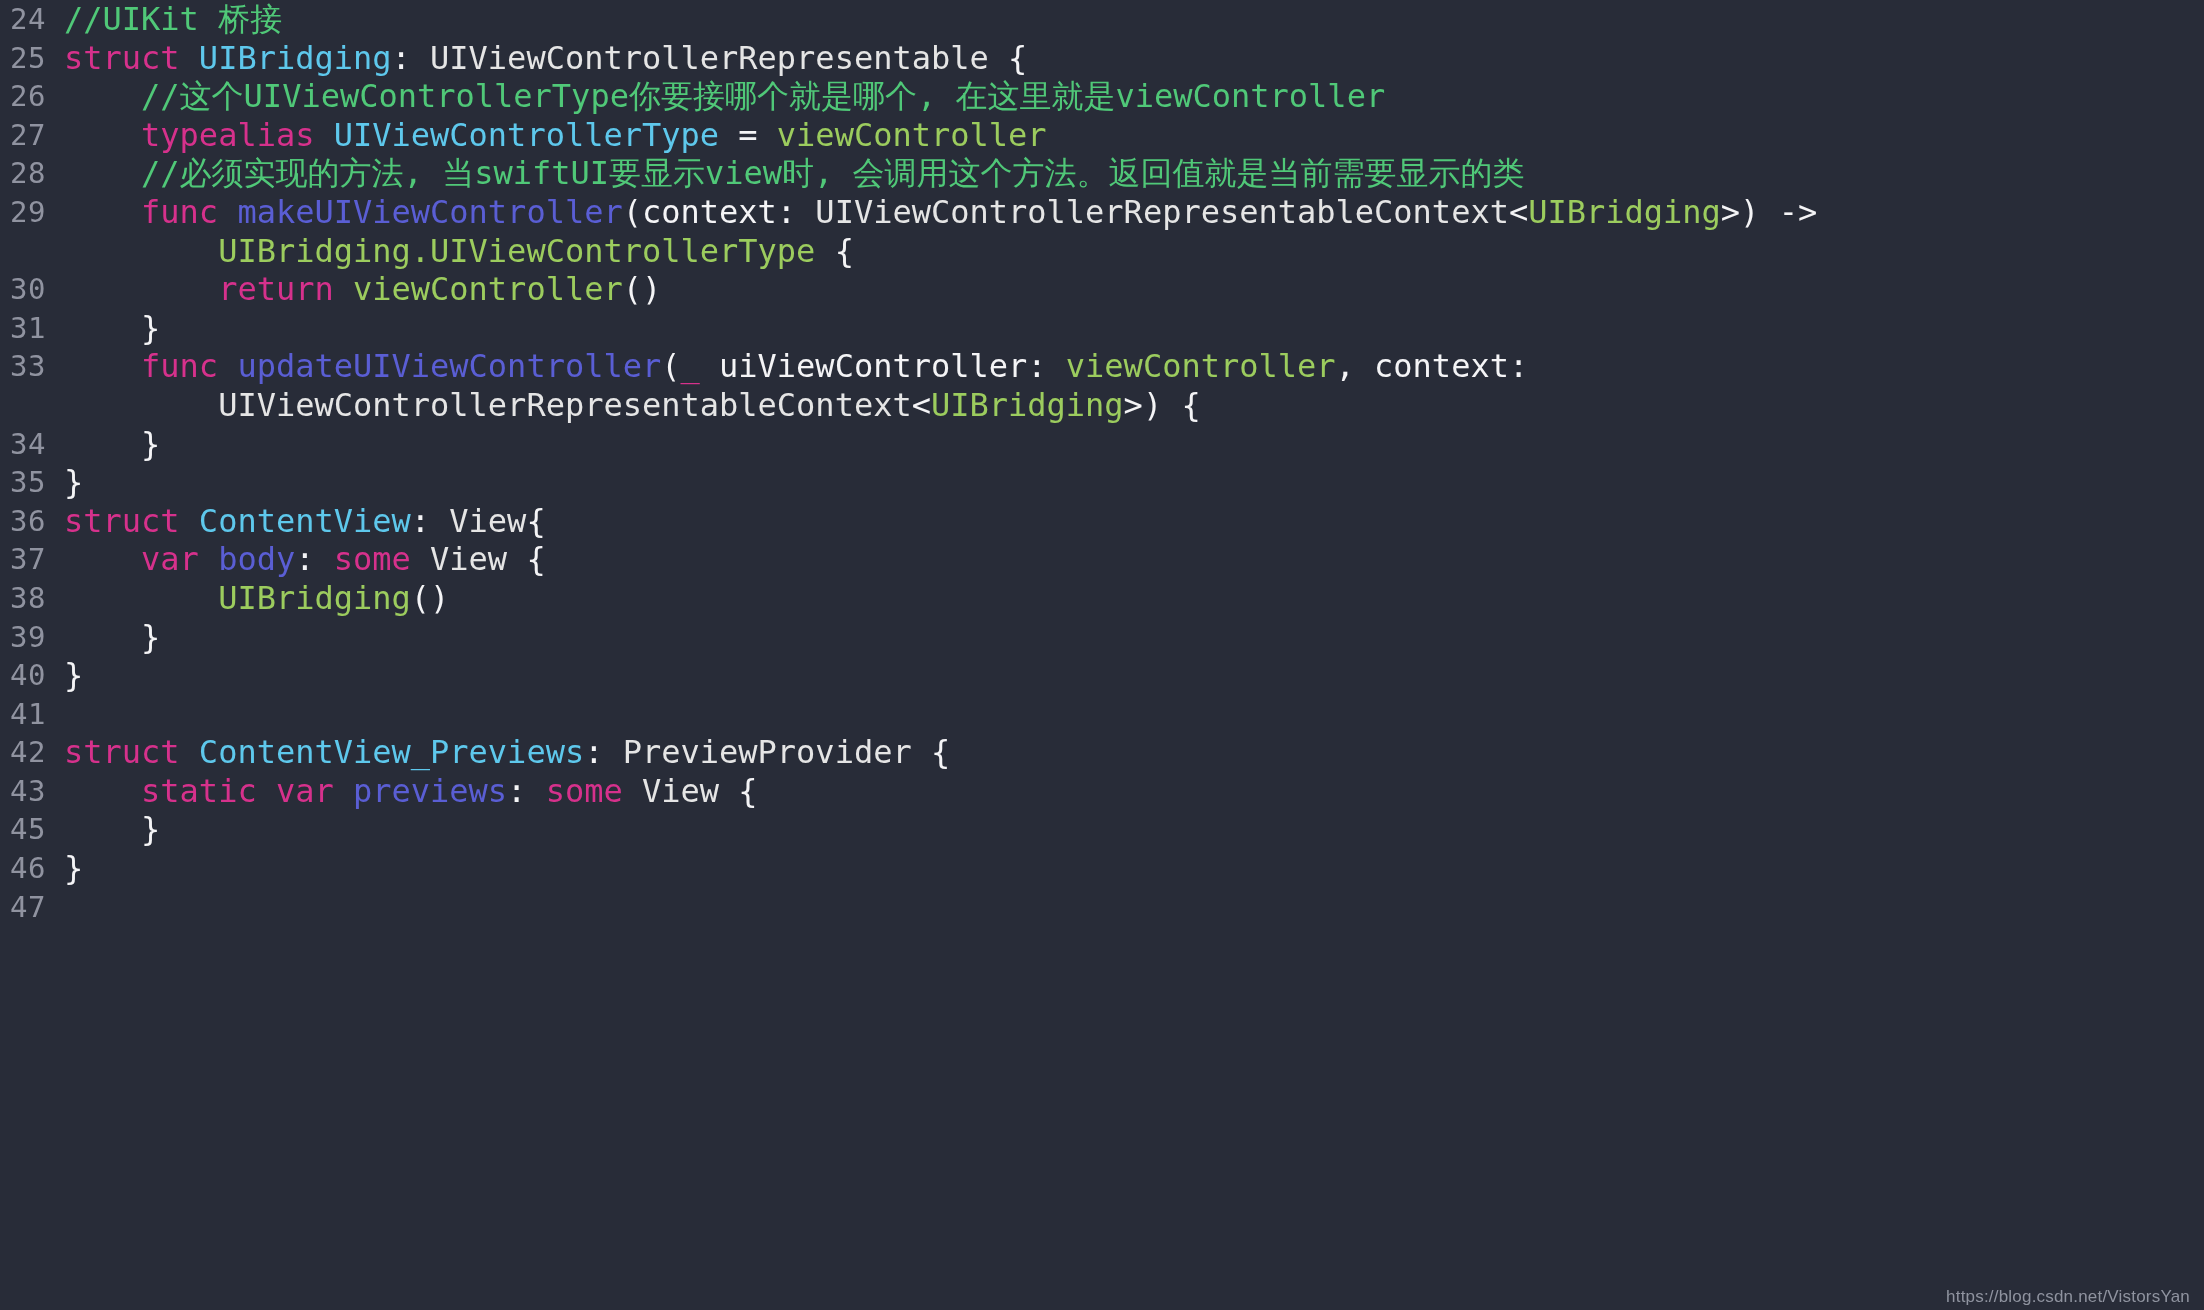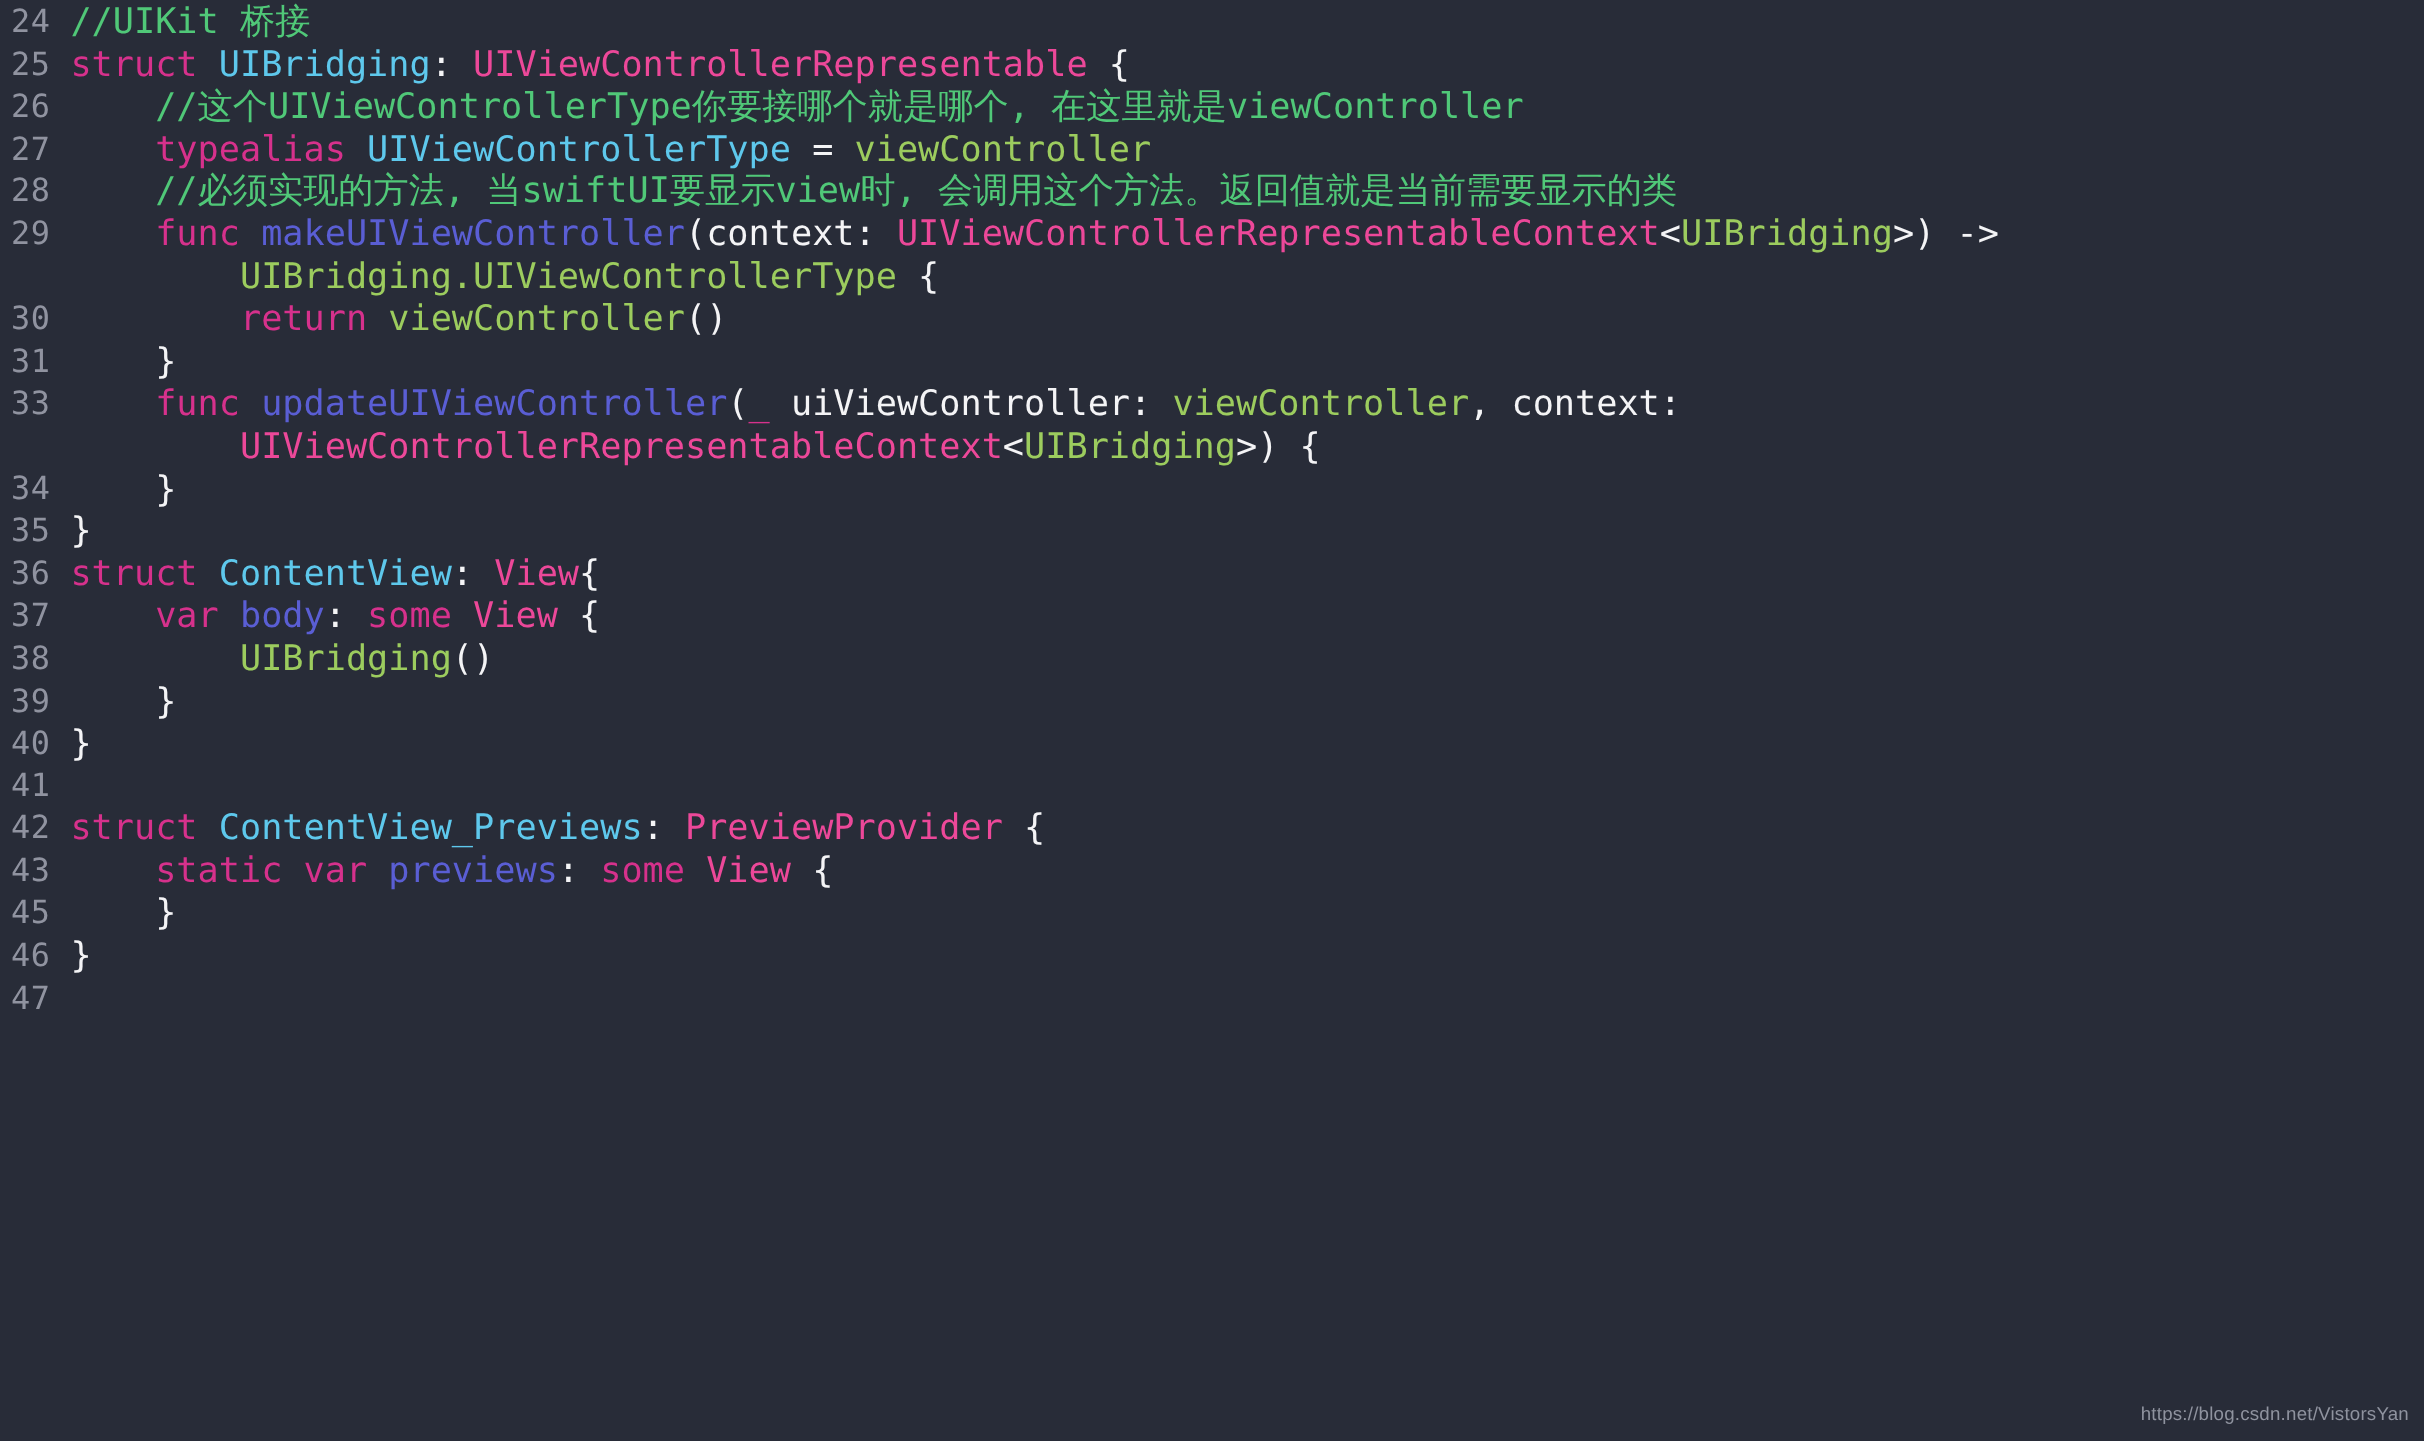--- a/index.html
+++ b/index.html
@@ -61,29 +61,29 @@
     letter-spacing: 0px;
     white-space: pre;
     overflow: visible;
     font-family: "DejaVu Sans Mono", "Liberation Mono", monospace;
   }
 
   
   .t-cmt  { color: #50c878; }
   .t-kw   { color: #d6318c; }
   .t-type { color: #5ec8ec; }
-  .t-prot { color: #ec4899; }
+  .t-prot { color: #e5e5e5; }
   .t-idf  { color: #9ccc5e; }
   .t-fn   { color: #5a5ed4; }
   .t-pln  { color: #f4f4f6; }
 
   #watermark {
     position: absolute;
     right: 14px;
-    bottom: 14px;
+    bottom: 3px;
     color: #8f939f;
     font-size: 17px;
     font-family: "Liberation Sans", sans-serif;
     letter-spacing: 0.2px;
     user-select: none;
   }
 </style>
 </head>
 <body>
 

